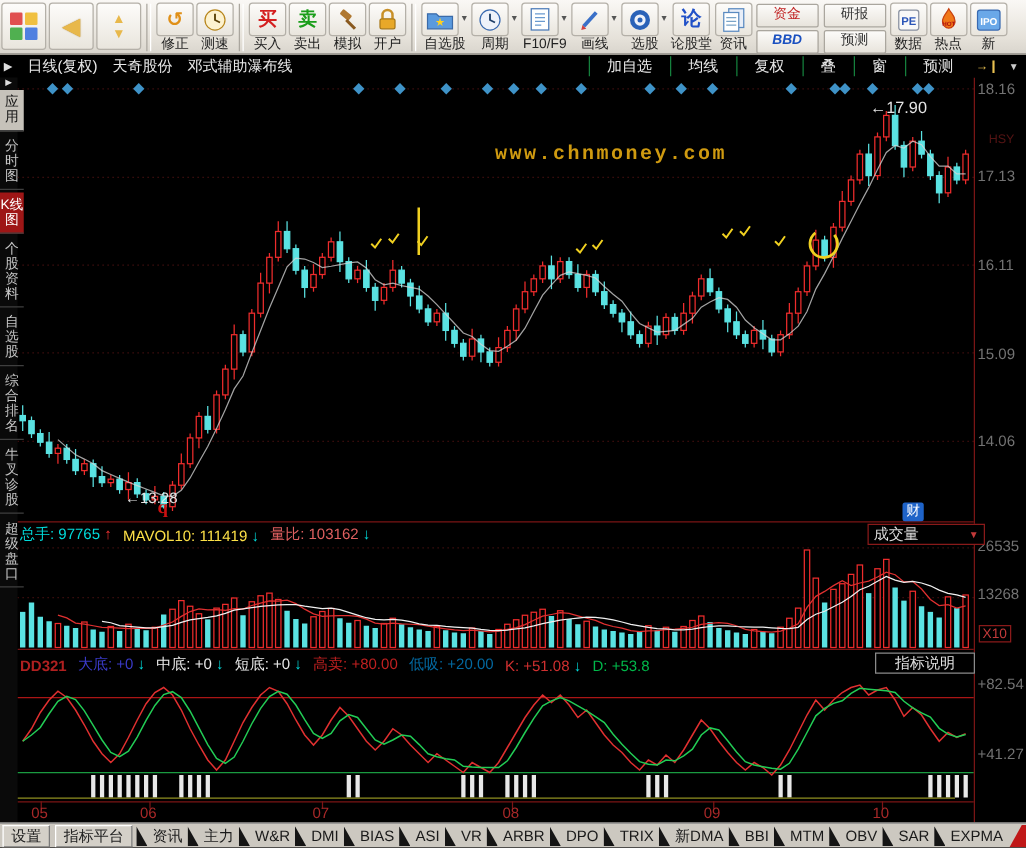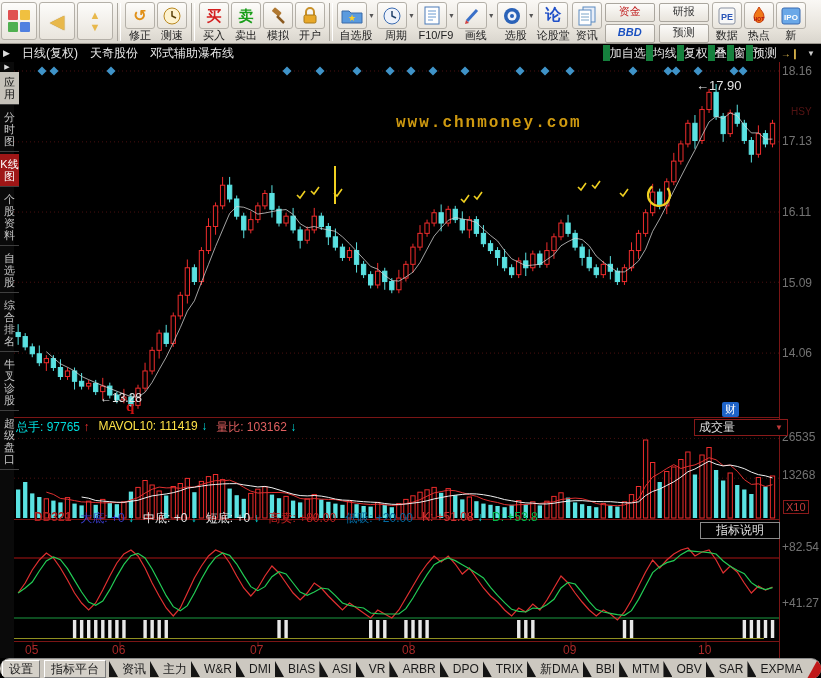--- a/index.html
+++ b/index.html
@@ -20,54 +20,54 @@
   .gicon{display:grid;grid-template-columns:10px 10px;grid-template-rows:10px 10px;gap:2px;}
   .gicon i{display:block;border-radius:1px;}
   .cn-glyph{font-weight:bold;font-size:15px;line-height:15px;}
   .tb-stack{display:flex;flex-direction:column;margin:1px 2px;gap:2px;}
   .tb-stack .sbtn{width:48px;height:17px;font-size:11px;line-height:15px;text-align:center;
     border:1px solid #aaa69e;border-radius:2px;background:linear-gradient(#fcfbf9,#e8e4dc);color:#333;}
   
   #titlebar{position:absolute;left:0;top:44px;width:821px;height:18px;background:#000;
     display:flex;align-items:center;color:#e8e8e8;font-size:12px;}
   #titlebar .t-left{display:flex;align-items:center;gap:12px;padding-left:3px;flex:1;}
-  .tbar-btn{border-left:7px solid #15803d;padding:0 0;color:#e8e8e8;font-size:12px;line-height:16px;}
+  .tbar-btn{border-left:1px solid #15803d;padding:0 14px;color:#e8e8e8;font-size:12px;line-height:16px;}
   #title-right{display:flex;align-items:center;}
   .t-icon{color:#e8c050;font-size:10px;padding:0 4px;}
   
   #sidebar{position:absolute;left:0;top:62px;width:14px;height:596px;background:#0a0a0a;}
   .side-collapse{color:#ddd;font-size:7px;text-align:center;height:10px;line-height:10px;}
   .side-tab{width:19px;margin:0 auto 2px auto;padding:4px 0;text-align:center;font-size:11px;
     line-height:12px;color:#c6c6c6;word-break:break-all;border-bottom:1px solid #3f3f3f;cursor:default;}
   .side-tab.light{background:#c6c2ba;color:#111;}
   .side-tab.active{background:#9e1616;color:#fff;}
   
   #chart-svg{position:absolute;left:14px;top:62px;z-index:2;}
   .axis-label{position:absolute;left:782px;width:40px;font-size:12px;color:#737373;z-index:3;}
   #right-axis-bg{position:absolute;left:780px;top:62px;width:41px;height:596px;background:#000;z-index:1;}
   #wm1{position:absolute;left:403px;top:86px;font-size:19px;font-weight:bold;letter-spacing:4px;color:#dca418;}
   #wm2{position:absolute;left:396px;top:114px;font-size:16px;font-weight:bold;letter-spacing:2px;
        color:#cf9a10;font-family:Liberation Mono, monospace;}
   .annot{position:absolute;z-index:4;white-space:nowrap;}
-  #vol-header,#dd-header{position:absolute;left:16px;z-index:4;font-size:12px;display:flex;gap:9px;align-items:flex-start;}
-  #vol-header{top:419px;} #dd-header{top:510px;margin-left:18px;}
+  #vol-header,#dd-header{position:absolute;left:16px;z-index:4;font-size:12px;display:flex;gap:9px;align-items:flex-end;}
+  #vol-header{top:419px;} #dd-header{top:523px;}
   .fld{white-space:nowrap;}
   #vol-dropdown{position:absolute;left:694px;top:419px;width:84px;height:15px;z-index:5;
     border:1px solid #8a1a1a;color:#ddd;font-size:12px;display:flex;align-items:center;
     justify-content:space-between;padding:0 4px;background:#000;}
   #vol-dropdown .caret{color:#c23a3a;font-size:8px;}
   #dd-help{position:absolute;left:700px;top:522px;width:78px;height:15px;z-index:5;border:1px solid #8a8a8a;
     color:#e0e0e0;font-size:12px;text-align:center;line-height:15px;background:#000;}
   #cai-badge{position:absolute;left:722px;top:402px;width:17px;height:15px;background:#1e63c8;color:#fff;
     font-size:11px;text-align:center;line-height:15px;border-radius:2px;z-index:5;}
   #x10-box{position:absolute;left:783px;top:500px;border:1px solid #8a1a1a;color:#c23a3a;font-size:11px;
     padding:0 2px;z-index:4;}
   
   #bottombar{position:absolute;left:0;top:658px;width:821px;height:20px;background:#ccc8c0;
-    border-top:1px solid #8a8a8a;display:flex;align-items:center;overflow:hidden;z-index:6;border-radius:10px;}
+    border-top:1px solid #8a8a8a;display:flex;align-items:center;overflow:hidden;z-index:6;}
   .bb-btn{background:#d4d0c8;border:1px solid;border-color:#fff #7a7a7a #7a7a7a #fff;color:#222;
     font-size:12px;line-height:14px;padding:1px 6px;margin:0 2px;white-space:nowrap;}
   .bb-tab{color:#1a1a1a;font-size:12px;padding:0 3px;white-space:nowrap;}
   .tab-sep{width:9px;height:16px;background:#151515;clip-path:polygon(0 0,100% 100%,0 100%);
     flex:none;margin:0 1px;}
   .bb-active{background:#c01818;color:#fff;font-size:12px;padding:2px 10px 2px 14px;
     clip-path:polygon(10px 0,100% 0,100% 100%,0 100%);margin-left:2px;white-space:nowrap;}
 </style>
 </head>
 <body>

